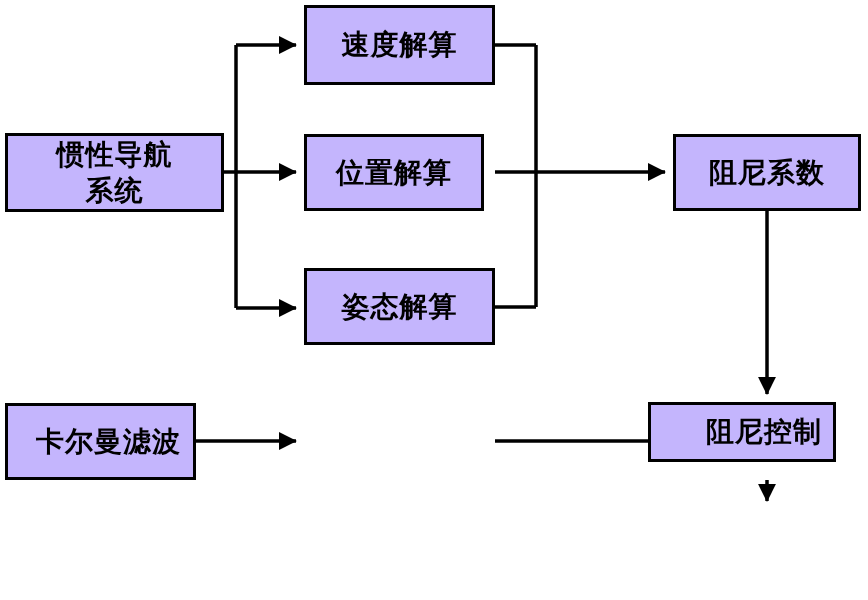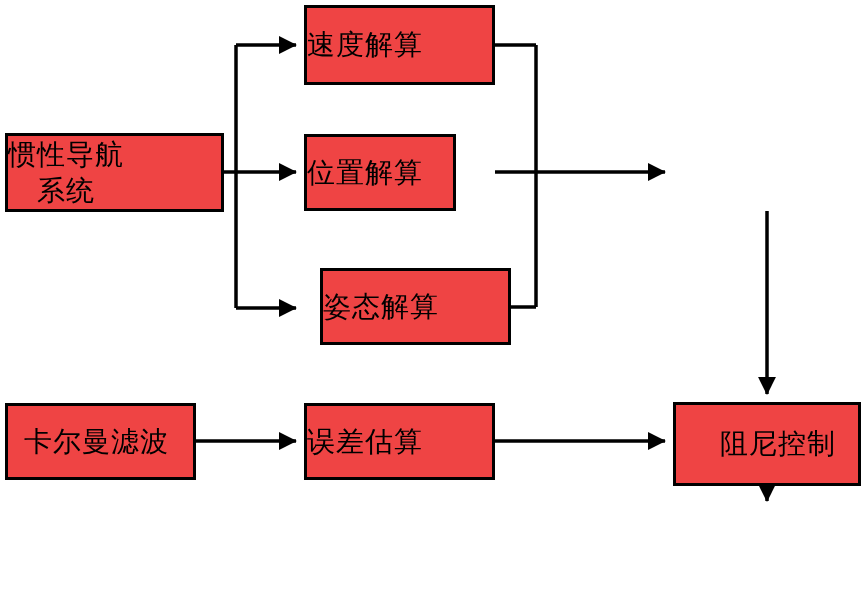--- a/index.html
+++ b/index.html
@@ -12,28 +12,29 @@
     width: 868px;
     height: 600px;
     background: #ffffff;
     overflow: hidden;
     font-family: "DejaVu Sans", "Liberation Sans", sans-serif;
   }
   .node {
     position: absolute;
     box-sizing: border-box;
     border: 3px solid #000000;
-    background: #ef4444;
+    background: #c4b5fd;
     display: flex;
     align-items: center;
+    justify-content: center;
     text-align: center;
     color: #000000;
     font-size: 28px;
     line-height: 1.28;
-    font-weight: 400;
+    font-weight: 700;
     letter-spacing: 1px;
     z-index: 3;
   }
   .node .label {
     display: block;
     white-space: pre-line;
   }
   .edge-layer {
     position: absolute;
     left: 0;
@@ -84,35 +85,35 @@
 
   <div class="node" style="left: 5px; top: 133px; width: 219px; height: 79px;">
     <span class="label">惯性导航
 系统</span>
   </div>
 
   <div class="node" style="left: 304px; top: 5px; width: 191px; height: 80px;">
     <span class="label">速度解算</span>
   </div>
 
-  <div class="node" style="left: 304px; top: 134px; width: 152px; height: 77px;">
+  <div class="node" style="left: 304px; top: 134px; width: 180px; height: 77px;">
     <span class="label">位置解算</span>
   </div>
 
-  <div class="node" style="left: 320px; top: 268px; width: 191px; height: 77px;">
+  <div class="node" style="left: 304px; top: 268px; width: 191px; height: 77px;">
     <span class="label">姿态解算</span>
   </div>
 
+  <div class="node" style="left: 673px; top: 134px; width: 188px; height: 77px;">
+    <span class="label">阻尼系数</span>
+  </div>
 
   <div class="node" style="left: 5px; top: 403px; width: 191px; height: 77px; padding-left: 16px;">
     <span class="label">卡尔曼滤波</span>
   </div>
 
-  <div class="node" style="left: 304px; top: 403px; width: 191px; height: 77px;">
-    <span class="label">误差估算</span>
-  </div>
 
-  <div class="node" style="left: 673px; top: 402px; width: 188px; height: 84px; padding-left: 44px;">
+  <div class="node" style="left: 648px; top: 402px; width: 188px; height: 60px; padding-left: 44px;">
     <span class="label">阻尼控制</span>
   </div>
 
 
 </div>
 
 </body></html>

